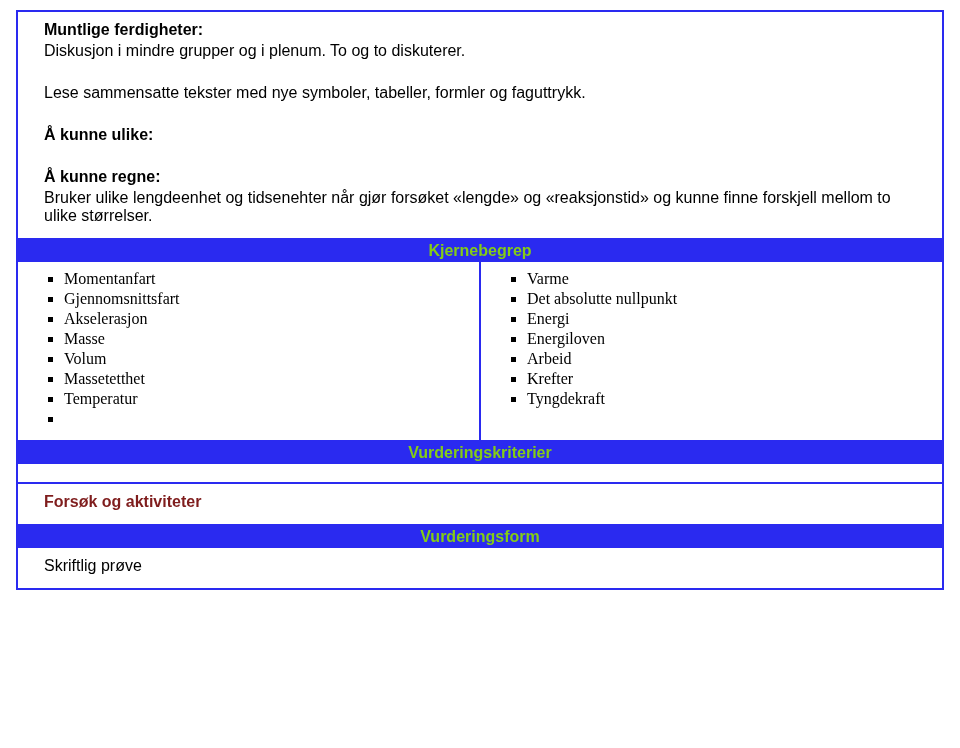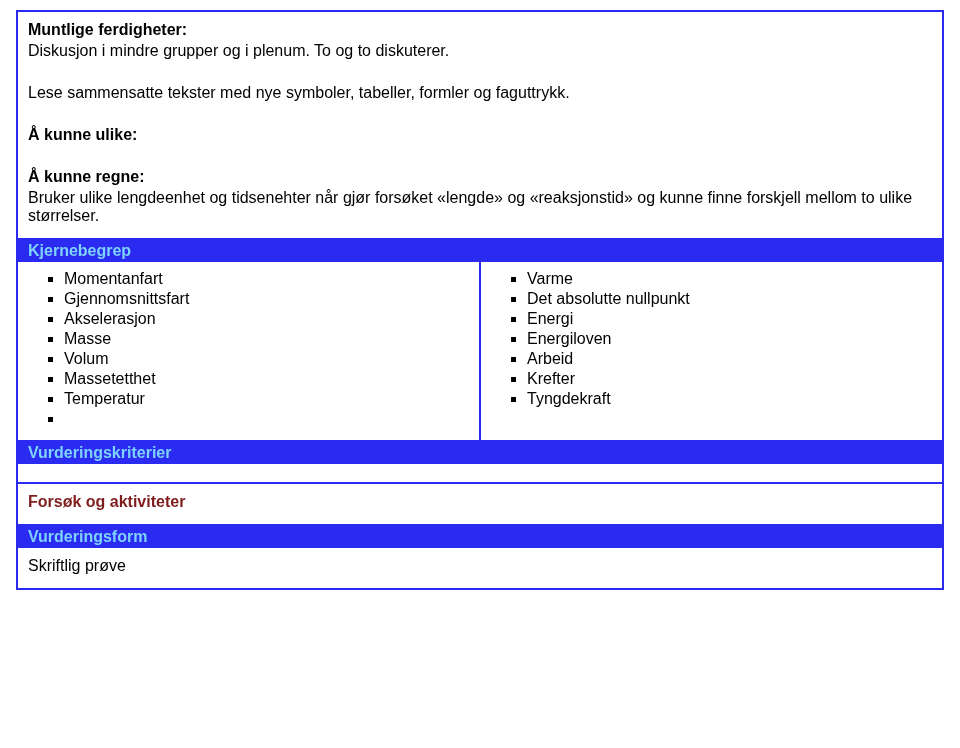--- a/index.html
+++ b/index.html
@@ -18,48 +18,50 @@
   .cell {
     padding: 6px 10px 10px 10px;
     border-bottom: 2px solid #2a2af0;
   }
   .cell:last-child {
     border-bottom: none;
   }
   .bold { font-weight: bold; }
   .section-blue {
     background: #2a2af0;
-    color: #7dd3fc;
+    color: #84cc16;
     font-weight: bold;
     padding: 2px 10px;
+    text-align: center;
   }
   .twocol {
     display: flex;
     border-bottom: 2px solid #2a2af0;
   }
   .twocol > div {
     flex: 1;
     padding: 4px 10px 10px 10px;
   }
   .twocol > div:first-child {
     border-right: 2px solid #2a2af0;
   }
   ul.sq {
     list-style-type: square;
     margin: 4px 0 0 0;
     padding-left: 36px;
+    font-family: Liberation Serif, serif;
   }
   ul.sq li {
     margin: 2px 0;
   }
   .spacer {
     height: 18px;
     border-bottom: 2px solid #2a2af0;
   }
-  p { margin: 3px 0; }
+  p { margin: 3px 16px; }
 </style>
 </head>
 <body>
 
 <div class="outer">
 
   <div class="cell">
     <p class="bold">Muntlige ferdigheter:</p>
     <p>Diskusjon i mindre grupper og i plenum. To og to diskuterer.</p>
     <br>

